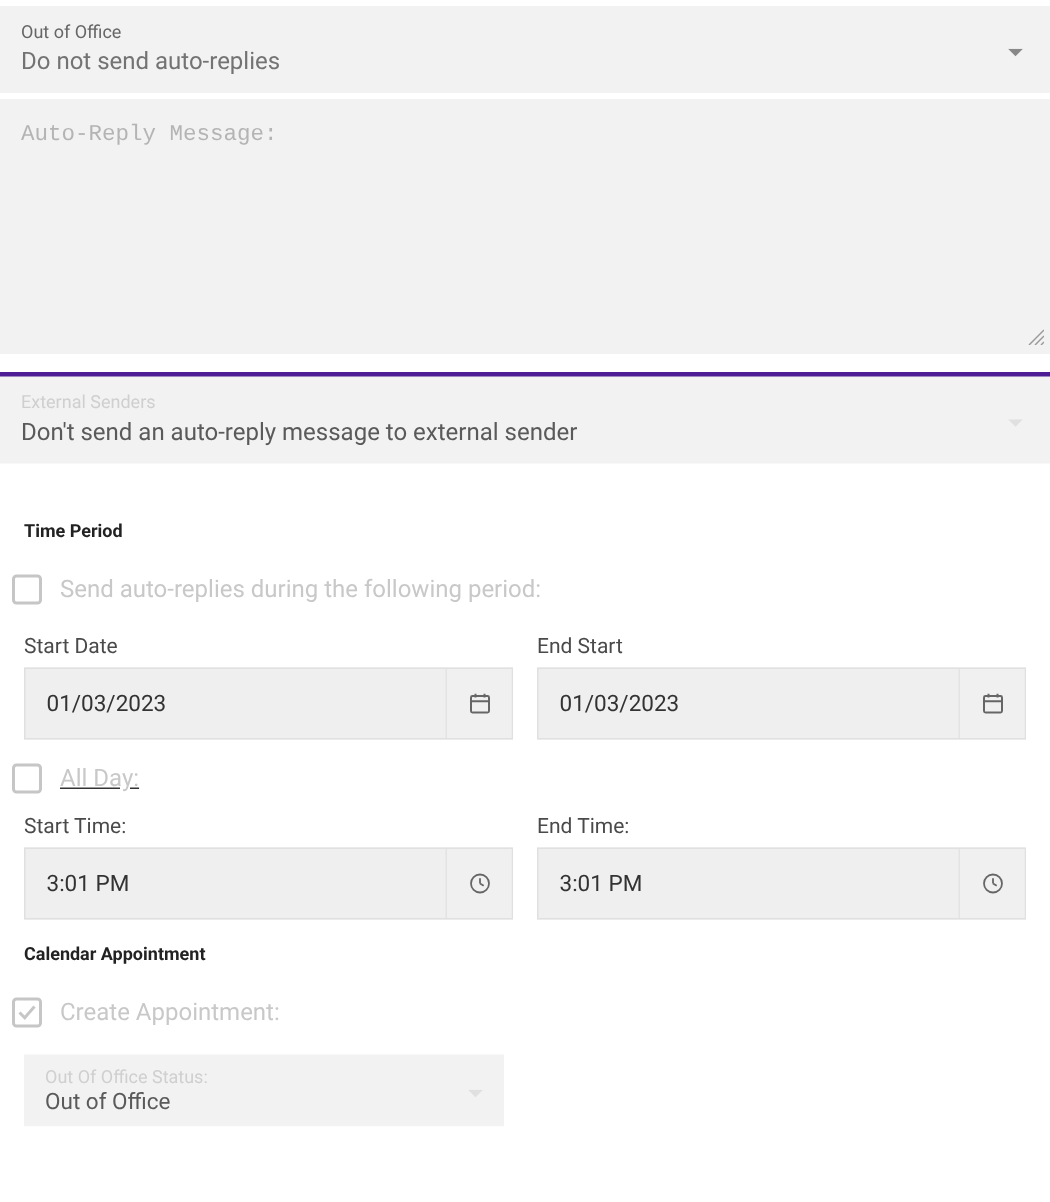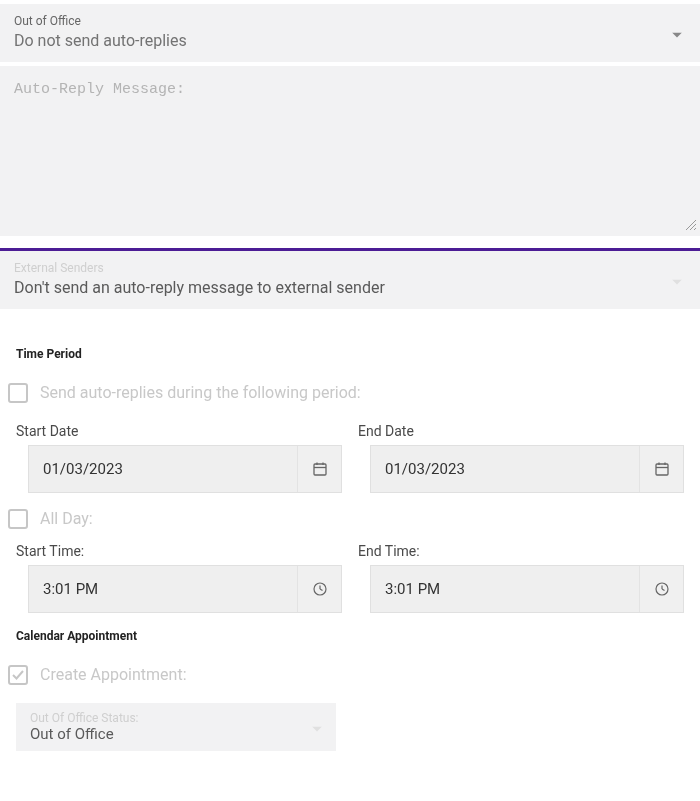--- a/index.html
+++ b/index.html
@@ -105,21 +105,20 @@
     .field-label {
       font-size: 14px;
       color: #4a4a4a;
       margin-bottom: 6px;
     }
     .input-wrap {
       display: flex;
       border: 1px solid #e0e0e0;
       background: #efefef;
       height: 48px;
-      margin-left: 12px;
     }
     .input-wrap .text {
       flex: 1;
       display: flex;
       align-items: center;
       padding: 0 14px;
       font-size: 15px;
       color: #333;
     }
     .input-wrap .icon-btn {
@@ -196,36 +195,36 @@
           <svg width="16" height="16" viewBox="0 0 16 16" fill="none" stroke="currentColor" stroke-width="1.3">
             <rect x="2" y="3" width="12" height="11" rx="1"></rect>
             <line x1="2" y1="6.5" x2="14" y2="6.5"></line>
             <line x1="5" y1="1.5" x2="5" y2="4"></line>
             <line x1="11" y1="1.5" x2="11" y2="4"></line>
           </svg>
         </div>
       </div>
     </div>
     <div class="col">
-      <div class="field-label">End Date</div>
+      <div class="field-label">End Start</div>
       <div class="input-wrap">
         <div class="text">01/03/2023</div>
         <div class="icon-btn">
           <svg width="16" height="16" viewBox="0 0 16 16" fill="none" stroke="currentColor" stroke-width="1.3">
             <rect x="2" y="3" width="12" height="11" rx="1"></rect>
             <line x1="2" y1="6.5" x2="14" y2="6.5"></line>
             <line x1="5" y1="1.5" x2="5" y2="4"></line>
             <line x1="11" y1="1.5" x2="11" y2="4"></line>
           </svg>
         </div>
       </div>
     </div>
   </div>
 
-  <div class="checkbox-row" style="margin-left:-8px; margin-bottom:14px;">
+  <div class="checkbox-row" style="margin-left:-8px; margin-bottom:14px;text-decoration:underline;">
     <div class="checkbox"></div>
     <span class="checkbox-label">All Day:</span>
   </div>
 
   <div class="row2 block">
     <div class="col">
       <div class="field-label">Start Time:</div>
       <div class="input-wrap">
         <div class="text">3:01 PM</div>
         <div class="icon-btn">

